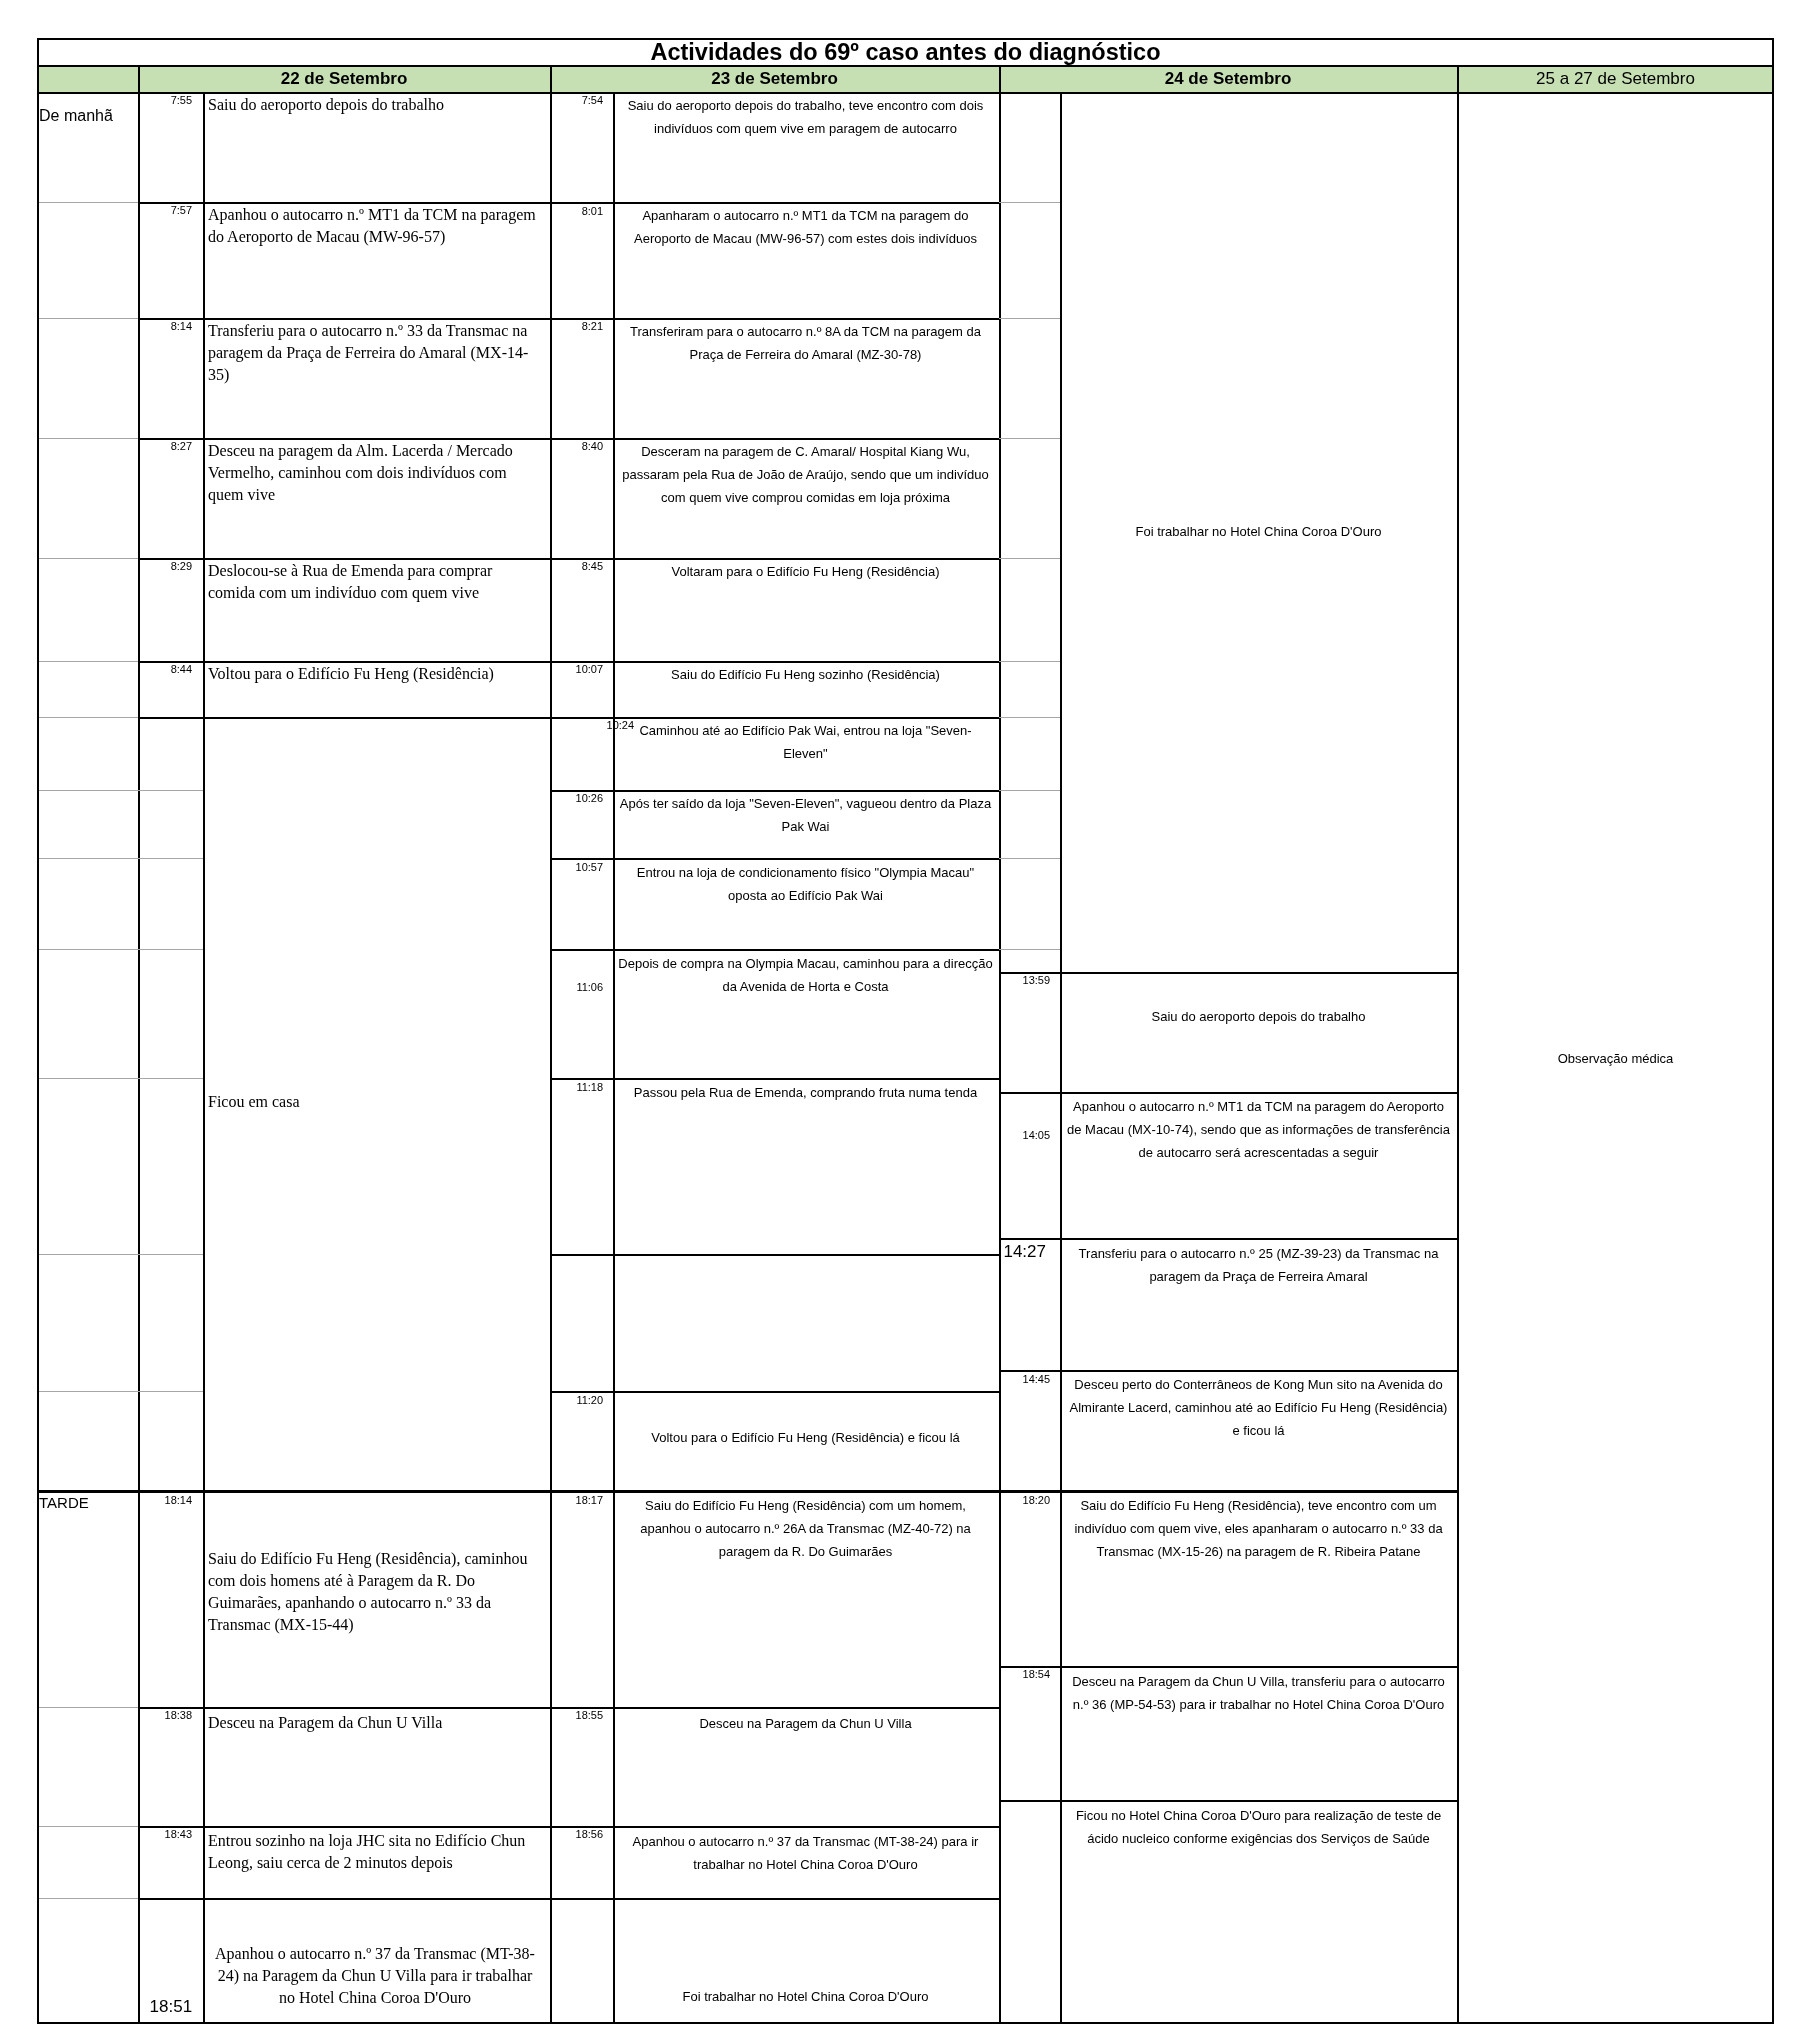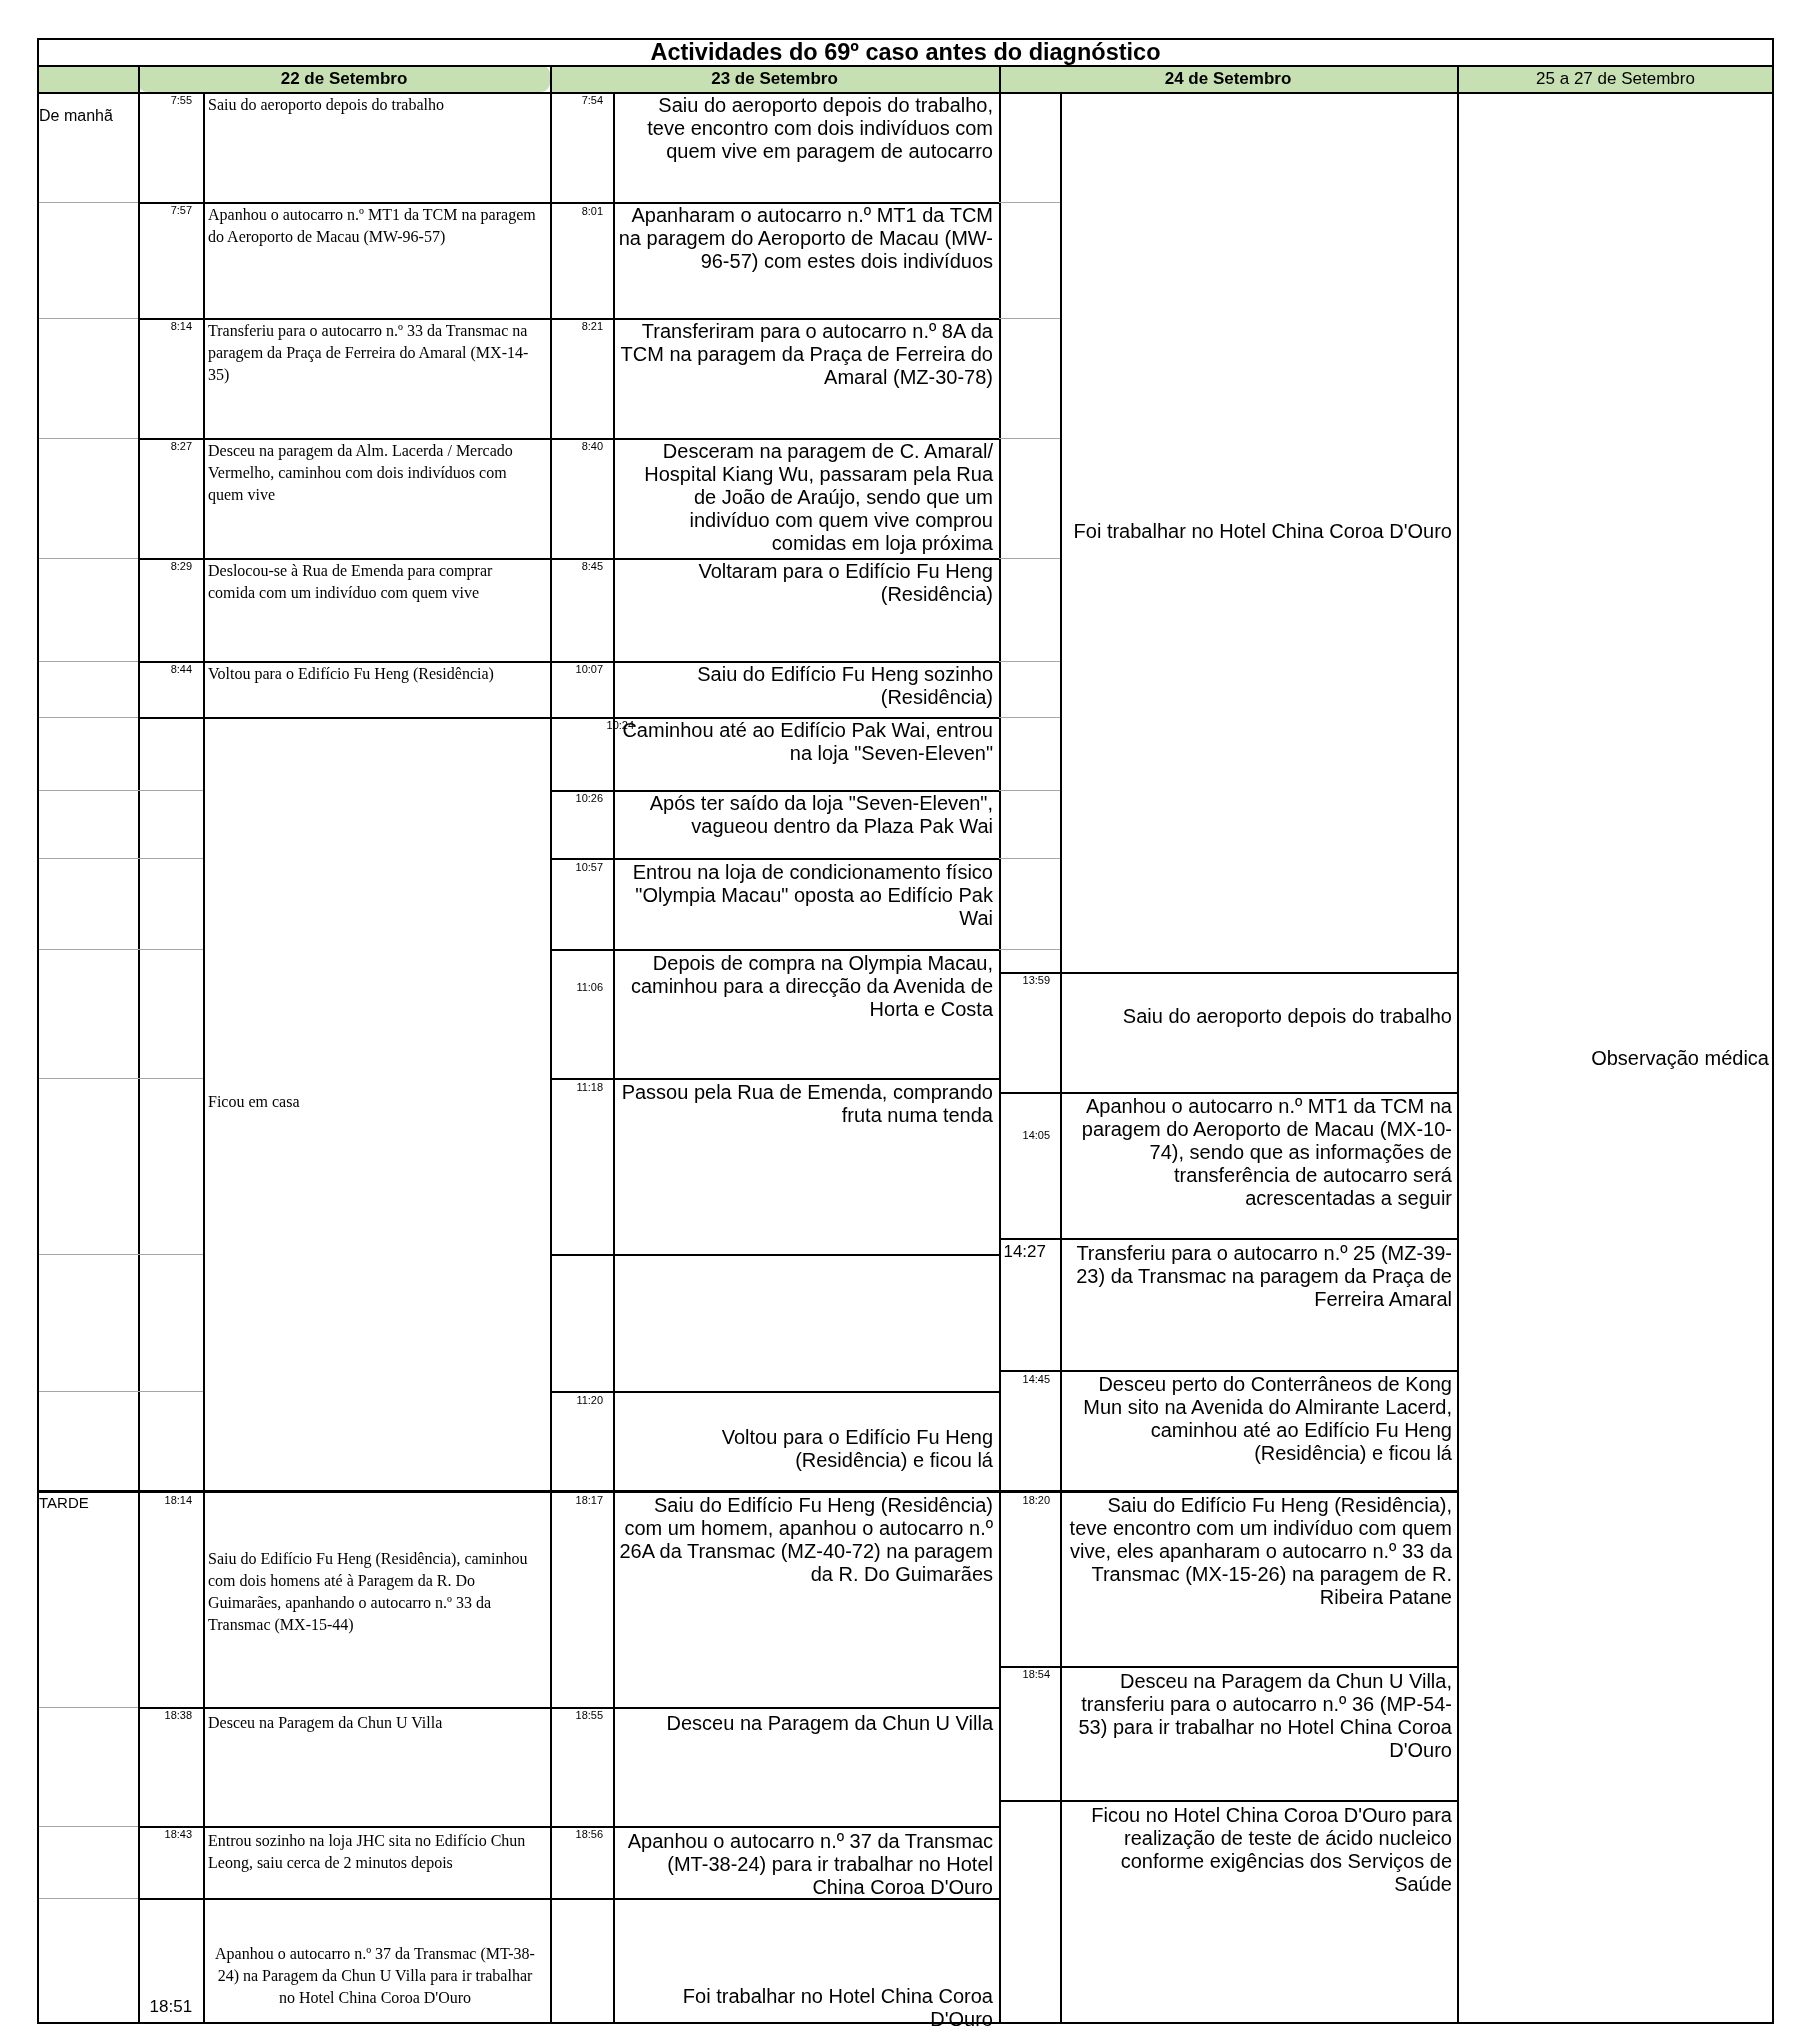--- a/index.html
+++ b/index.html
@@ -6,34 +6,34 @@
   #canvas{position:relative;width:1806px;height:2041px;background:#ffffff;
           font-family:"Liberation Sans",sans-serif;color:#000;overflow:hidden;}
   #frame{position:absolute;left:37px;top:38px;width:1737px;height:1986px;
          border:2.5px solid #000;box-sizing:border-box;}
   .abs{position:absolute;}
   .title{height:28px;line-height:28.5px;text-align:center;font-size:23.5px;font-weight:600;}
   .hdr{height:27px;line-height:27px;text-align:center;font-size:17px;box-sizing:border-box;}
   .hdr.bold{font-weight:bold;}
   .time{font-size:11px;text-align:right;box-sizing:border-box;padding-right:5.9px;}
   .txt-serif{font-family:"Liberation Serif",serif;font-size:16px;line-height:22px;text-align:left;}
-  .txt-sans{font-size:20px;line-height:23px;text-align:right;}
+  .txt-sans{font-size:13px;line-height:23px;text-align:center;}
   .lbl{font-size:16px;text-align:left;}
   .gl{position:absolute;background:#000;}
   .gl.light{background:#a6a6a6;}
 </style>
 </head>
 <body>
 
 <div id="canvas">
 
   <div class="abs title" style="left:37px;top:38px;width:1737px;">Actividades do 69º caso antes do diagnóstico</div>
 
   <div class="abs hdr" style="left: 37px; top: 65px; width: 101px; background: rgb(198, 224, 180);"></div>
-  <div class="abs hdr bold" style="left: 138px; top: 65px; width: 412px; background: rgb(198, 224, 180); border-radius: 9px;">22 de Setembro</div>
+  <div class="abs hdr bold" style="left: 138px; top: 65px; width: 412px; background: rgb(198, 224, 180);">22 de Setembro</div>
   <div class="abs hdr bold" style="left: 550px; top: 65px; width: 449px; background: rgb(198, 224, 180);">23 de Setembro</div>
   <div class="abs hdr bold" style="left: 999px; top: 65px; width: 458px; background: rgb(198, 224, 180);">24 de Setembro</div>
   <div class="abs hdr" style="left: 1457px; top: 65px; width: 317px; background: rgb(198, 224, 180);">25 a 27 de Setembro</div>
 
   <div class="abs lbl" style="left:39px;top:107px;width:96px;">De manhã</div>
   <div class="abs lbl" style="left:39px;top:1494px;width:96px;font-size:15px;">TARDE</div>
 
   <div class="abs time" style="left:138px;top:94px;width:60px;">7:55</div>
   <div class="abs time" style="left:138px;top:204px;width:60px;">7:57</div>
   <div class="abs time" style="left:138px;top:320px;width:60px;">8:14</div>

